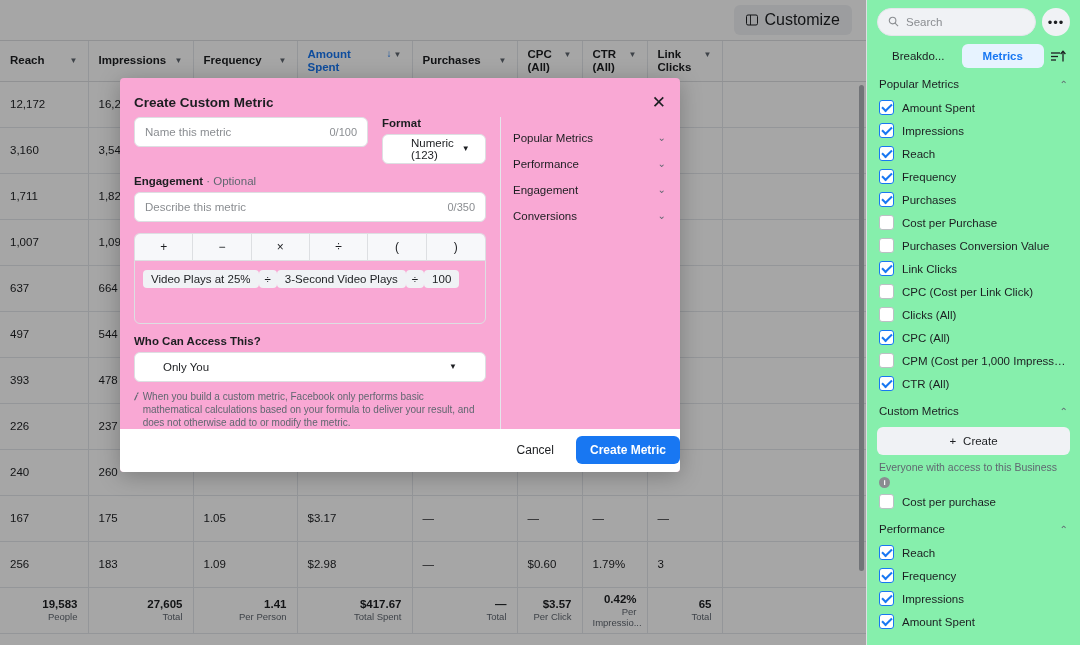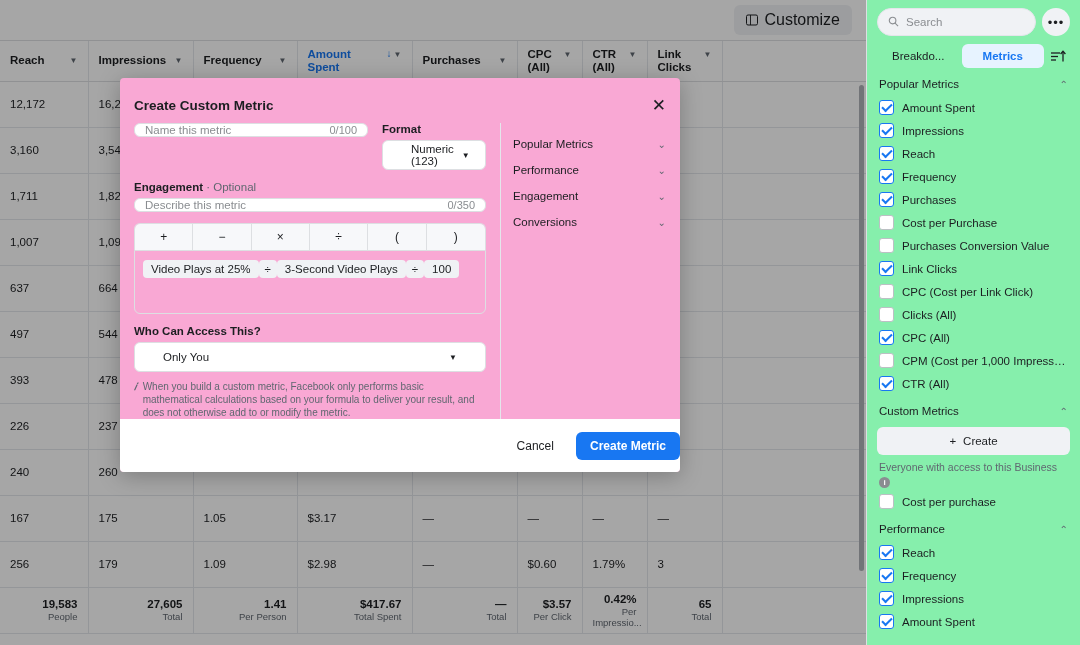--- a/index.html
+++ b/index.html
@@ -139,21 +139,21 @@
   .modal-title { font-size: 13.5px; font-weight:bold; color:#1c1e21; }
   .modal-close { font-size: 17px; color:#1c1e21; line-height:1; cursor:pointer; }
   .modal-body { flex:1; display:flex; }
   .m-left { width: 380px; padding: 0 14px 0 14px; }
   .m-right { width: 180px; border-left: 1px solid #e4e6eb; padding: 8px 14px 0 12px; }
 
   .fld-label { font-size: 11.5px; font-weight:bold; color:#1c1e21; margin-bottom: 5px; }
   .fld-label .opt { font-weight: normal; color:#606770; }
   .row2 { display:flex; gap: 14px; align-items:flex-start; }
   .inp {
-    height: 14px; border:1px solid #dddfe2; border-radius:6px; background:#fff;
+    height: 30px; border:1px solid #dddfe2; border-radius:6px; background:#fff;
     display:flex; align-items:center; justify-content:space-between;
     padding: 0 10px; font-size: 11.5px; color:#8a8d91;
   }
   .inp .cnt { color:#8a8d91; font-size: 11px; }
   .sel {
     height: 30px; border:1px solid #dddfe2; border-radius:6px; background:#fff;
     display:flex; align-items:center; justify-content:space-between; gap:8px;
     padding: 0 28px; font-size: 11.5px; color:#1c1e21;
   }
   .sel .cv { font-size: 8px; color:#1c1e21; }
@@ -409,21 +409,21 @@
               <td>1.05</td>
               <td>$3.17</td>
               <td class="dim">—</td>
               <td class="dim">—</td>
               <td class="dim">—</td>
               <td class="dim">—</td>
               <td></td>
             </tr>
             <tr>
               <td>256</td>
-              <td>179</td>
+              <td>183</td>
               <td>1.09</td>
               <td>$2.98</td>
               <td class="dim">—</td>
               <td>$0.60</td>
               <td>1.79%</td>
               <td>3</td>
               <td></td>
             </tr>
           </tbody>
         <tfoot>

